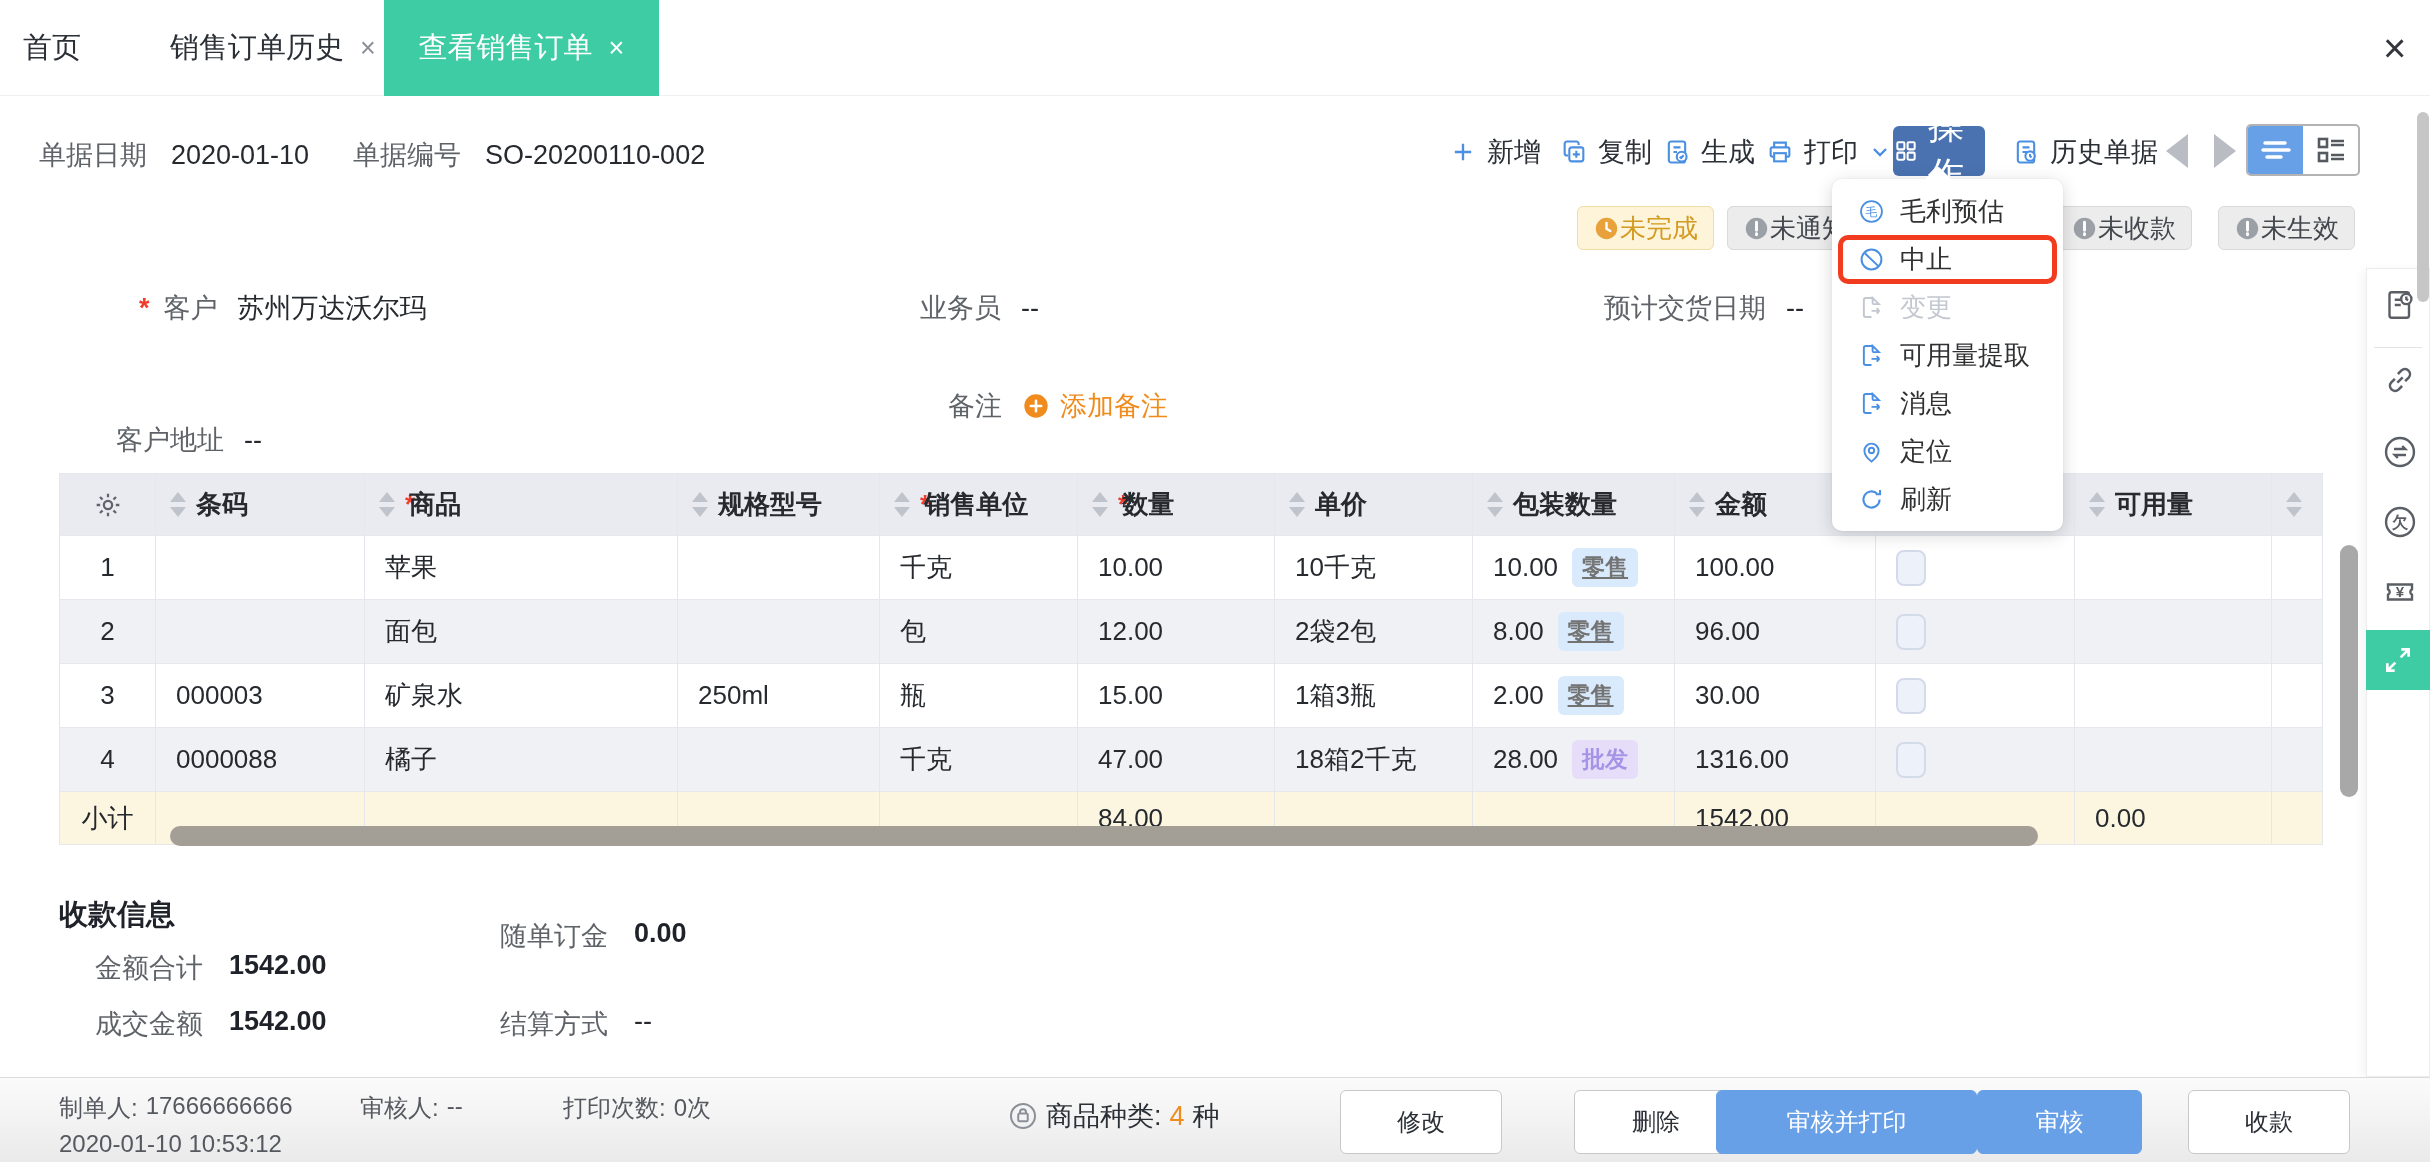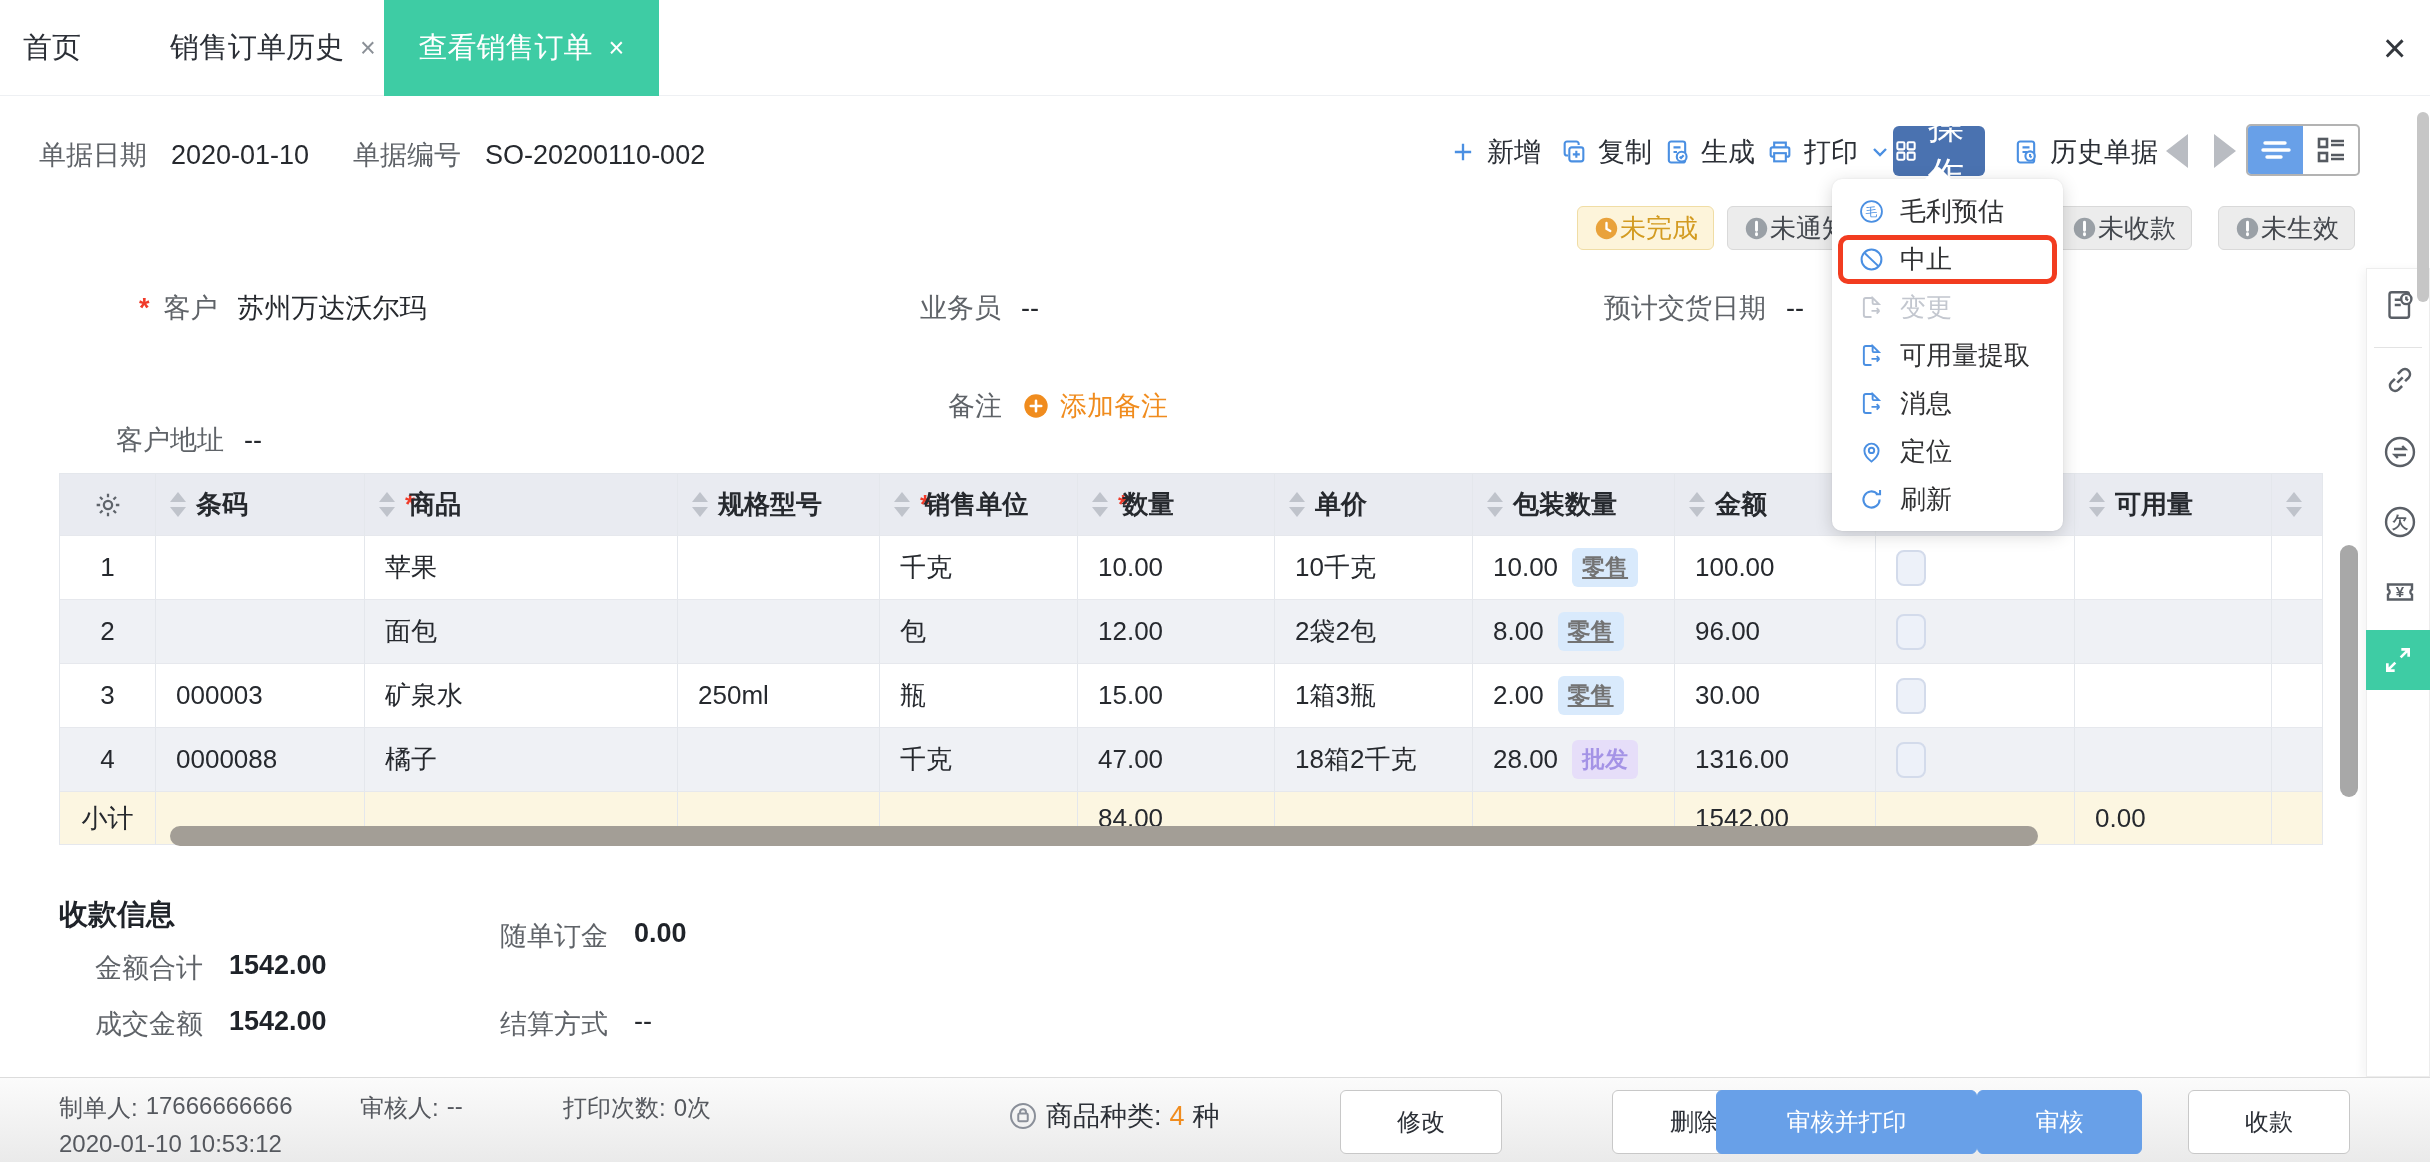--- a/index.html
+++ b/index.html
@@ -484,21 +484,21 @@
     <svg width="30" height="30" viewBox="0 0 24 24" fill="none" stroke="#8a8f99" stroke-width="1.6">
         <circle cx="12" cy="12" r="9.6"></circle>
         <path d="M9.6 10V9a2.4 2.4 0 0 1 4.8 0v1"></path>
         <rect x="8.2" y="10" width="7.6" height="6.2" rx="1"></rect>
       </svg>
     <span>商品种类:</span>
     <span class="cnt">4</span>
     <span>种</span>
   </div>
   <div class="fbtn fbtn-plain" style="left:1340px; width:162px; z-index:41;">修改</div>
-  <div class="fbtn fbtn-plain" style="left:1612px; width:164px; z-index:41;">删除</div>
+  <div class="fbtn fbtn-plain" style="left:1574px; width:164px; z-index:41;">删除</div>
   <div class="fbtn fbtn-blue" style="left:1716px; width:261px; z-index:41;">审核并打印</div>
   <div class="fbtn fbtn-blue" style="left:1977px; width:165px; z-index:41;">审核</div>
   <div class="fbtn fbtn-plain" style="left:2188px; width:162px; z-index:41;">收款</div>
 
   <div class="sidebar"></div>
   <div class="sb-ic" style="top:285px;">
     <svg width="36" height="36" viewBox="0 0 24 24" fill="none" stroke="currentColor" stroke-width="1.6">
         <rect x="5" y="3.5" width="13" height="17" rx="1.5"></rect>
         <path d="M8.5 8.5h6M8.5 12h4"></path>
         <circle cx="16.2" cy="8" r="3.4" fill="#fff"></circle>

